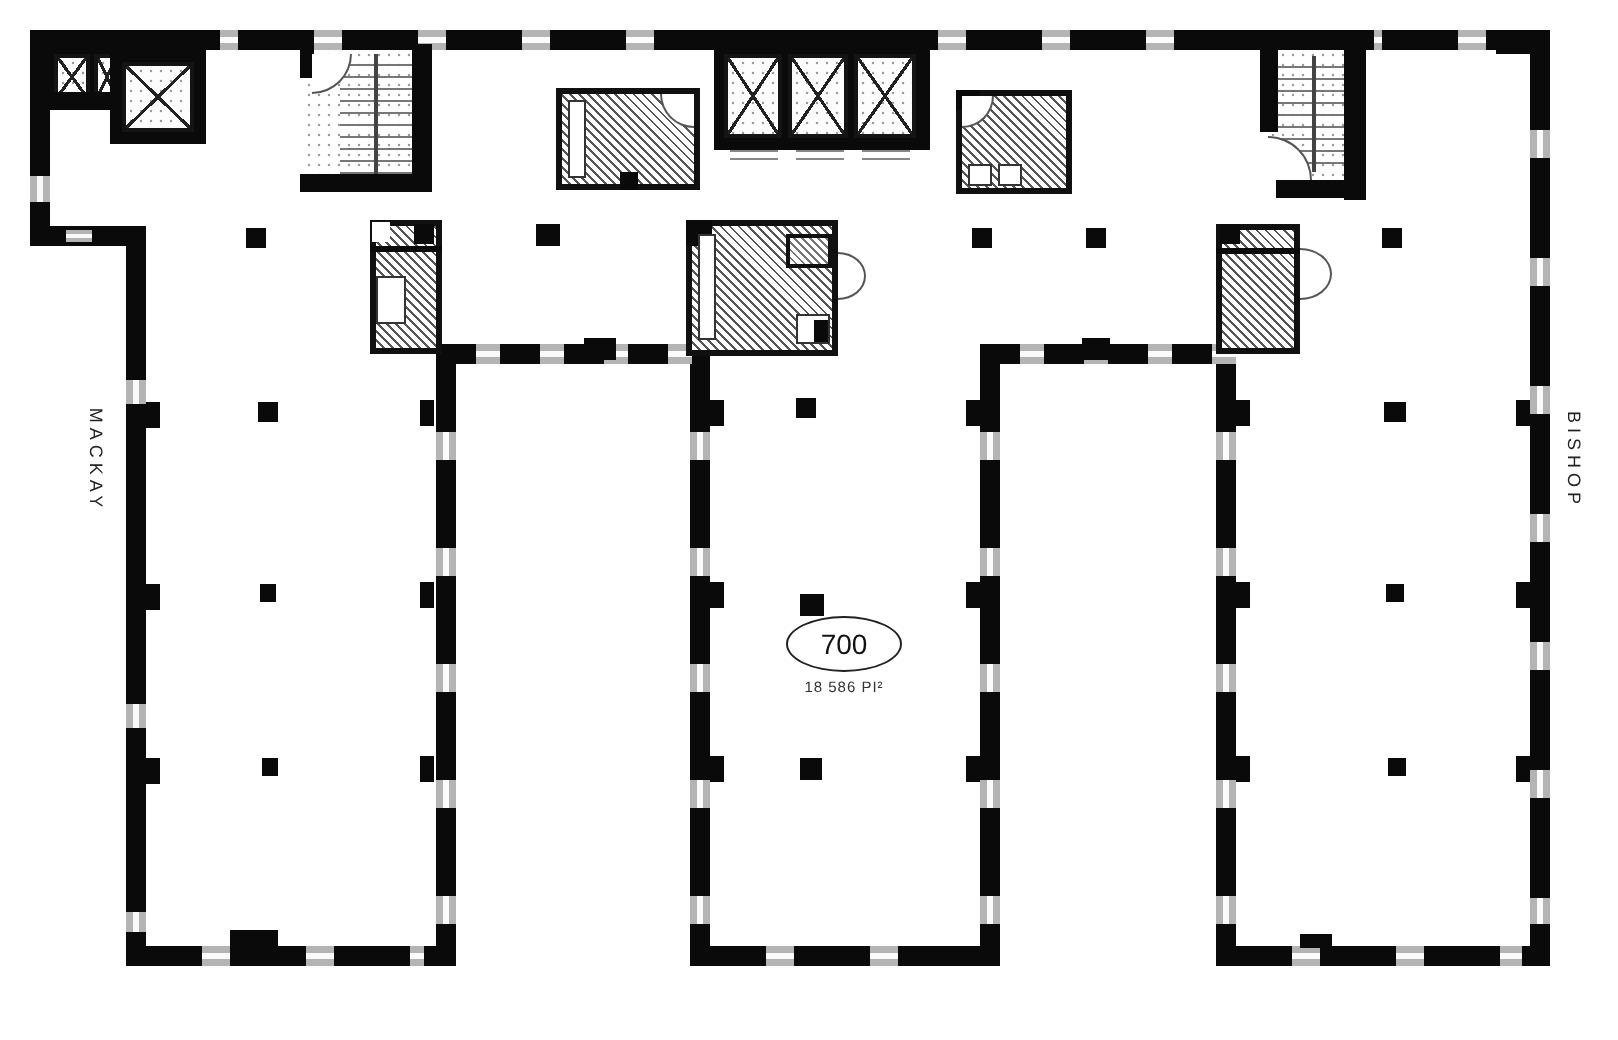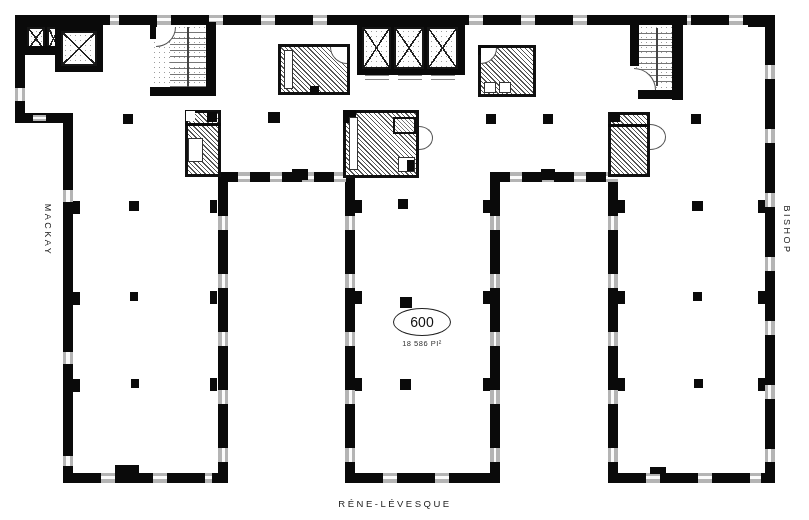--- a/index.html
+++ b/index.html
@@ -229,20 +229,19 @@
     <div class="bump" style="left:618px;top:200px;"></div>
     <div class="bump" style="left:618px;top:291px;"></div>
     <div class="bump" style="left:618px;top:378px;"></div>
     <div class="bump" style="left:758px;top:200px;"></div>
     <div class="bump" style="left:758px;top:291px;"></div>
     <div class="bump" style="left:758px;top:378px;"></div>
   </div>
 
   <div class="street vtext" style="left:8px;top:224px;width:80px;">MACKAY</div>
   <div class="street vtext" style="left:747px;top:224px;width:80px;">BISHOP</div>
-  <div class="street" style="left:295px;top:498px;width:200px;font-size:9.5px;">RÉNE-LÉVESQUE</div>
 
   <div class="oval" style="left:393px;top:308px;width:58px;height:28px;">
-    <span>600</span>
+    <span>700</span>
   </div>
   <div class="area" style="left:383px;top:339px;width:78px;">18 586 PI²</div>
 
 </div>
 
 </body></html>

